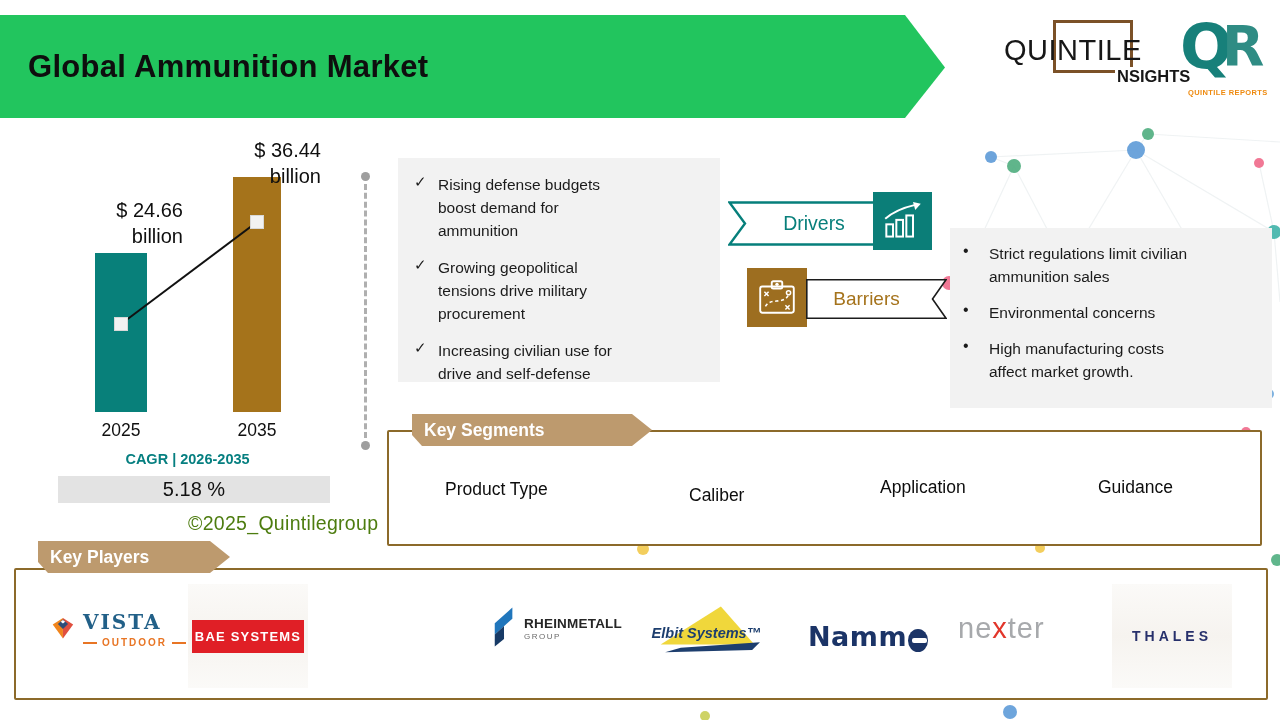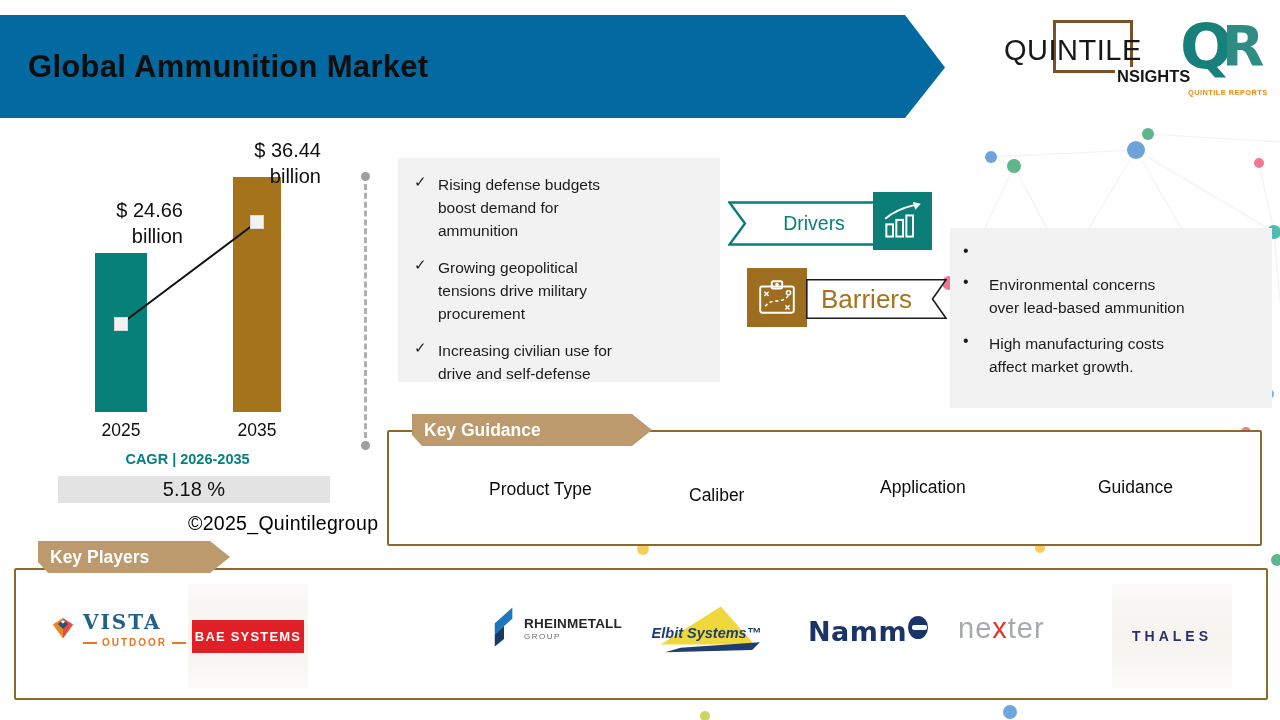--- a/index.html
+++ b/index.html
@@ -6,21 +6,21 @@
   html,body { width:1280px; height:720px; }
   body { font-family:"Liberation Sans", sans-serif; background:#fff; overflow:hidden; }
   .slide { position:relative; width:1280px; height:720px; background:#fff; overflow:hidden; }
 
   
   .bg-net { position:absolute; left:0; top:0; width:1280px; height:720px; z-index:0; pointer-events:none; }
 
   .layer { position:absolute; z-index:1; }
 
   
-  .header-banner { left:0; top:15px; width:945px; height:103px; background:#0369a1;
+  .header-banner { left:0; top:15px; width:945px; height:103px; background:#22c55e;
     clip-path:polygon(0 0, 905px 0, 100% 51%, 905px 100%, 0 100%); display:flex; align-items:center; }
   .header-title { font-size:31px; font-weight:bold; color:#0e0e0e; padding-left:28px; letter-spacing:.3px; }
 
   
   .qi-logo { left:1004px; top:20px; width:176px; height:84px; }
   .qi-frame { position:absolute; left:49px; top:0; width:80px; height:53px; border:3px solid #7B5128; }
   .qi-word { position:absolute; left:0; top:14px; font-size:29px; font-weight:500; color:#171717; letter-spacing:.5px; }
   .qi-sub { position:absolute; left:111px; top:47px; font-size:16.5px; font-weight:bold; color:#171717; background:#fff; padding-left:2px; }
   
   .qr-logo { left:1180px; top:16px; width:96px; height:92px; }
@@ -34,21 +34,21 @@
   .bar-0 { left:55px; width:52px; }
   .bar-1 { left:193px; width:48px; }
   .trend-svg { position:absolute; left:0; top:0; width:330px; height:277px; }
   .val-label { position:absolute; width:125px; text-align:right; font-size:20px; line-height:26px; color:#0f0f0f; }
   .val-label span { display:block; }
   .vl-0 { left:58px; top:197px; } .vl-1 { left:196px; top:137px; }
   .year { position:absolute; top:420px; text-align:center; font-size:17.5px; color:#101010; }
   .yr-0 { left:95px; width:52px; } .yr-1 { left:233px; width:48px; }
   .cagr-label { left:45px; top:451px; width:285px; text-align:center; font-size:14.5px; font-weight:bold; color:#067F80; }
   .cagr-bar { left:58px; top:476px; width:272px; height:27px; background:#E3E3E3; text-align:center; font-size:20px; line-height:27px; color:#111; }
-  .watermark { left:188px; top:512px; font-size:19.5px; color:#000000; letter-spacing:.3px; }
+  .watermark { left:188px; top:512px; font-size:19.5px; color:#4d7c0f; letter-spacing:.3px; }
 
   
   .divider { left:361px; top:172px; width:10px; height:278px; }
   .divider .dot { position:absolute; left:0; width:9px; height:9px; border-radius:50%; background:#9E9E9E; }
   .divider .dot.top { top:0; } .divider .dot.bottom { bottom:0; }
   .divider .line { position:absolute; left:3px; top:12px; height:254px; border-left:3.5px dashed #AFAFAF; }
 
   
   .panel { background:#F2F2F2; }
   .drivers-panel { left:398px; top:158px; width:322px; height:224px; padding:15px 0 0 16px; }
@@ -59,54 +59,54 @@
   .barriers-panel .li .mark { font-size:16px; width:26px; flex-basis:26px; }
   .li .lines { font-size:15.5px; line-height:23px; color:#1b1b1b; }
   .li .lines span { display:block; }
 
   
   .drv-ribbon { left:728px; top:201px; width:152px; height:45px; }
   .drv-ribbon .rb-label { position:absolute; inset:0; display:flex; align-items:center; justify-content:center; padding-left:20px; font-size:19.5px; color:#087F7B; }
   .drv-icon { left:873px; top:192px; width:59px; height:58px; background:#0B7E78; display:flex; align-items:center; justify-content:center; }
   .bar-icon-square { left:747px; top:268px; width:60px; height:59px; background:#9D6E20; display:flex; align-items:center; justify-content:center; }
   .bar-ribbon { left:806px; top:279px; width:141px; height:40px; }
-  .bar-ribbon .rb-label { position:absolute; inset:0; display:flex; align-items:center; justify-content:center; padding-right:20px; font-size:26px; color:#A5731C; }
+  .bar-ribbon .rb-label { position:absolute; inset:0; display:flex; align-items:center; justify-content:center; padding-right:20px; font-size:19px; color:#A5731C; }
   .rb-shape { position:absolute; inset:0; width:100%; height:100%; }
 
   
   .gold-box { border:2.5px solid #8C6A2A; border-radius:2px; background:#fff; }
   .segments-box { left:387px; top:430px; width:875px; height:116px; }
   .players-box { left:14px; top:568px; width:1254px; height:132px; }
   .banner { background:#BD9A6E; color:#fff; font-weight:bold; font-size:17.5px; line-height:32px; padding-left:12px;
     clip-path:polygon(0 0, calc(100% - 20px) 0, 100% 50%, calc(100% - 20px) 100%, 10px 100%, 0 calc(100% - 11px)); }
   .segments-banner { left:412px; top:414px; width:240px; height:32px; }
   .players-banner { left:38px; top:541px; width:192px; height:32px; }
   .seg-item { position:absolute; z-index:2; font-size:17.5px; color:#0d0d0d; }
-  .seg-0 { left:445px; top:479px;margin-left:44px; } .seg-1 { left:689px; top:485px; }
+  .seg-0 { left:445px; top:479px; } .seg-1 { left:689px; top:485px; }
   .seg-2 { left:880px; top:477px; } .seg-3 { left:1098px; top:477px; }
 
   
   .logo { z-index:2; }
   .vista { left:52px; top:600px; width:134px; height:66px; display:flex; }
   .vista-text { margin-left:9px; padding-top:10px; }
   .vista-name { font-family:"DejaVu Serif", serif; font-weight:bold; font-size:20px; letter-spacing:2px; color:#226088; }
   .vista-sub { display:flex; align-items:center; gap:5px; margin-top:3px; }
   .vista-sub .dash { width:14px; height:2px; background:#E87524; }
   .vista-sub .txt { font-size:10px; font-weight:bold; letter-spacing:2px; color:#E87524; }
   .tile { background:linear-gradient(180deg,#FBFAF8 0%,#F6F3EF 50%,#FBFAF8 100%); }
   .bae { left:188px; top:584px; width:120px; height:104px; }
   .bae-box { position:absolute; left:4px; top:36px; width:112px; height:33px; background:#E01F26; color:#fff; font-weight:bold; font-size:13px; letter-spacing:1.2px; text-align:center; line-height:33px; }
   .gd { left:341px; top:588px; width:121px; height:96px; background:#1E3F7E; display:flex; align-items:center; justify-content:center; }
   .gd-text { color:#fff; font-size:40px; font-weight:800; letter-spacing:1px; transform:scaleX(1.32); font-family:"DejaVu Sans", sans-serif; }
   .rheinmetall { left:492px; top:600px; width:130px; height:62px; display:flex; }
   .rh-text { margin-left:8px; padding-top:16px; }
   .rh-name { font-size:13.5px; font-weight:bold; color:#262626; letter-spacing:.2px; }
   .rh-sub { font-size:8px; color:#6a6a6a; letter-spacing:1.5px; margin-top:1px; }
   .elbit { left:650px; top:602px; width:115px; height:58px; }
-  .nammo { left:808px; top:616px; width:120px; height:36px; display:flex; align-items:flex-start; }
+  .nammo { left:808px; top:616px; width:120px; height:36px; display:flex; align-items:flex-end; }
   .nammo-text { font-size:27px; font-weight:800; color:#1B3467; letter-spacing:.5px; font-family:"DejaVu Sans", sans-serif; }
   .nammo-o { display:inline-block; width:23px; height:23px; border-radius:50%; background:#1B3467; position:relative; margin-left:1px; }
   .nammo-o::after { content:""; position:absolute; left:4px; right:1px; top:9px; height:5px; background:#fff; border-radius:2px; }
   .nexter { left:958px; top:612px; width:120px; height:36px; font-size:29px; font-weight:normal; letter-spacing:1px; color:#A7A9AC; }
   .nexter .x { color:#E2362B; }
   .thales { left:1112px; top:584px; width:120px; height:104px; text-align:center; line-height:104px; font-size:14px; font-weight:bold; letter-spacing:4px; color:#27306B; }
 </style>
 </head>
 <body>
 
@@ -257,39 +257,42 @@
   <div class="layer bar-ribbon">
     <svg class="rb-shape" viewBox="0 0 141 40">
       <path d="M0.8,0.8 L140,0.8 L126.5,20 L140,39.2 L0.8,39.2 Z" fill="#fff" stroke="#1c1c1c" stroke-width="1.6"></path>
     </svg>
     <span class="rb-label">Barriers</span>
   </div>
 
   <div class="layer panel barriers-panel">
     <div class="li">
       <span class="mark">•</span>
+      <span class="lines">
+          <span>Strict regulations limit civilian</span>
+          <span>ammunition sales</span>
+        </span>
     </div>
     <div class="li">
       <span class="mark">•</span>
       <span class="lines">
           <span>Environmental concerns</span>
-          <span>over lead-based ammunition</span>
         </span>
     </div>
     <div class="li">
       <span class="mark">•</span>
       <span class="lines">
           <span>High manufacturing costs</span>
           <span>affect market growth.</span>
         </span>
     </div>
   </div>
 
   <div class="layer gold-box segments-box"></div>
-  <div class="layer banner segments-banner">Key Guidance</div>
+  <div class="layer banner segments-banner">Key Segments</div>
   <span class="seg-item seg-0">Product Type</span>
   <span class="seg-item seg-1">Caliber</span>
   <span class="seg-item seg-2">Application</span>
   <span class="seg-item seg-3">Guidance</span>
 
   <div class="layer gold-box players-box"></div>
   <div class="layer banner players-banner">Key Players</div>
 
   <div class="layer logo vista">
     <svg width="30" height="34" viewBox="0 0 30 34" style="margin-top:12px">

